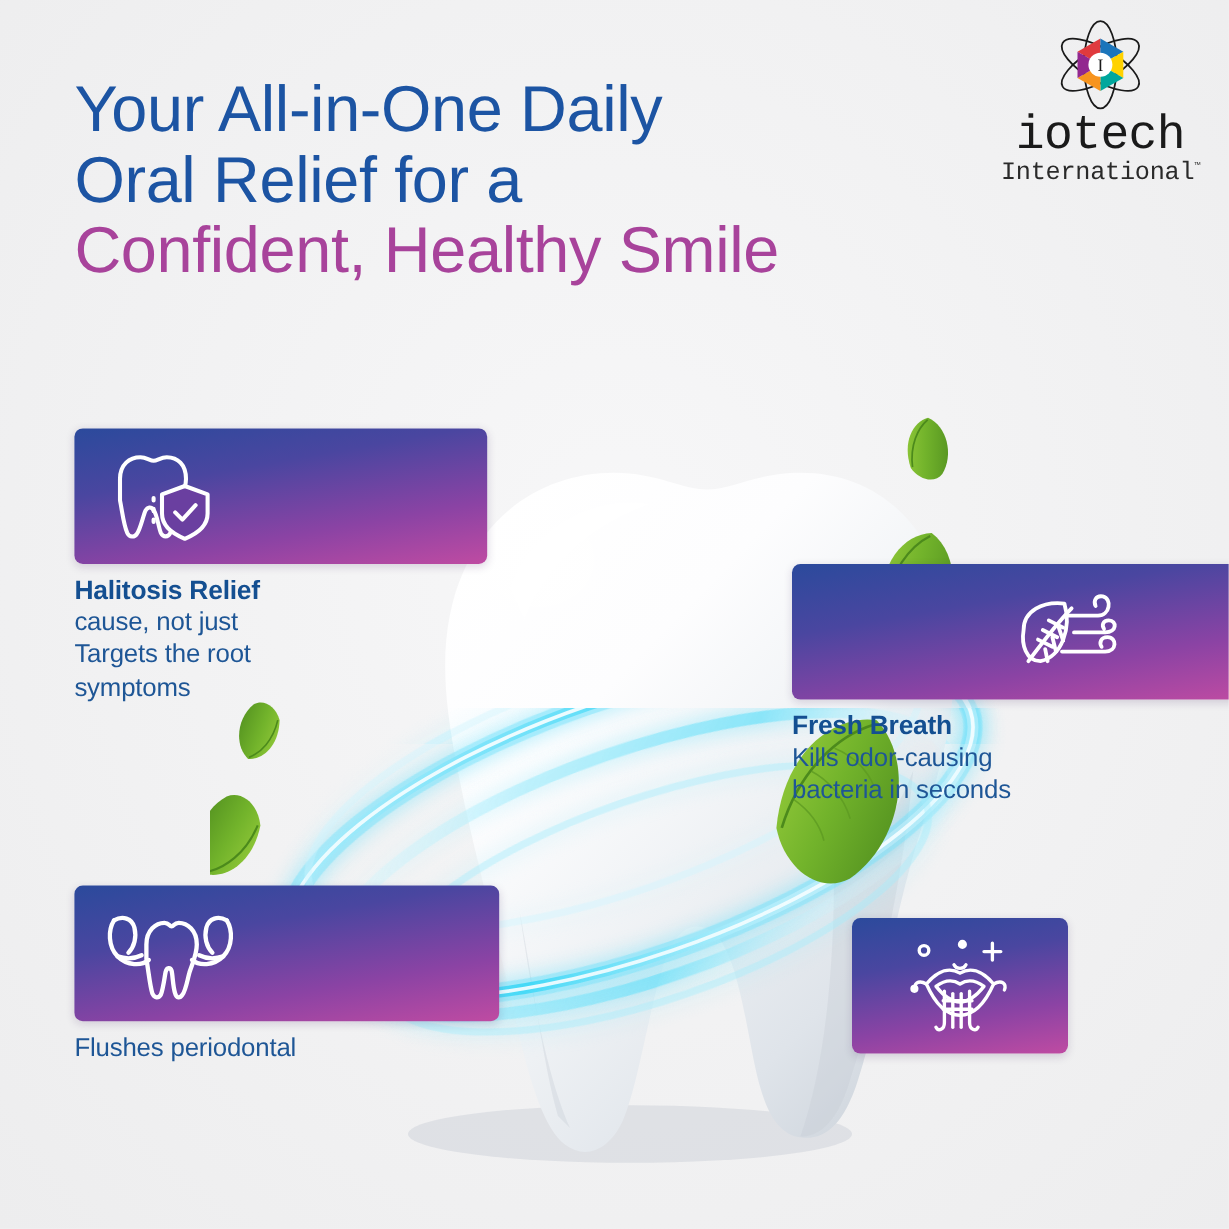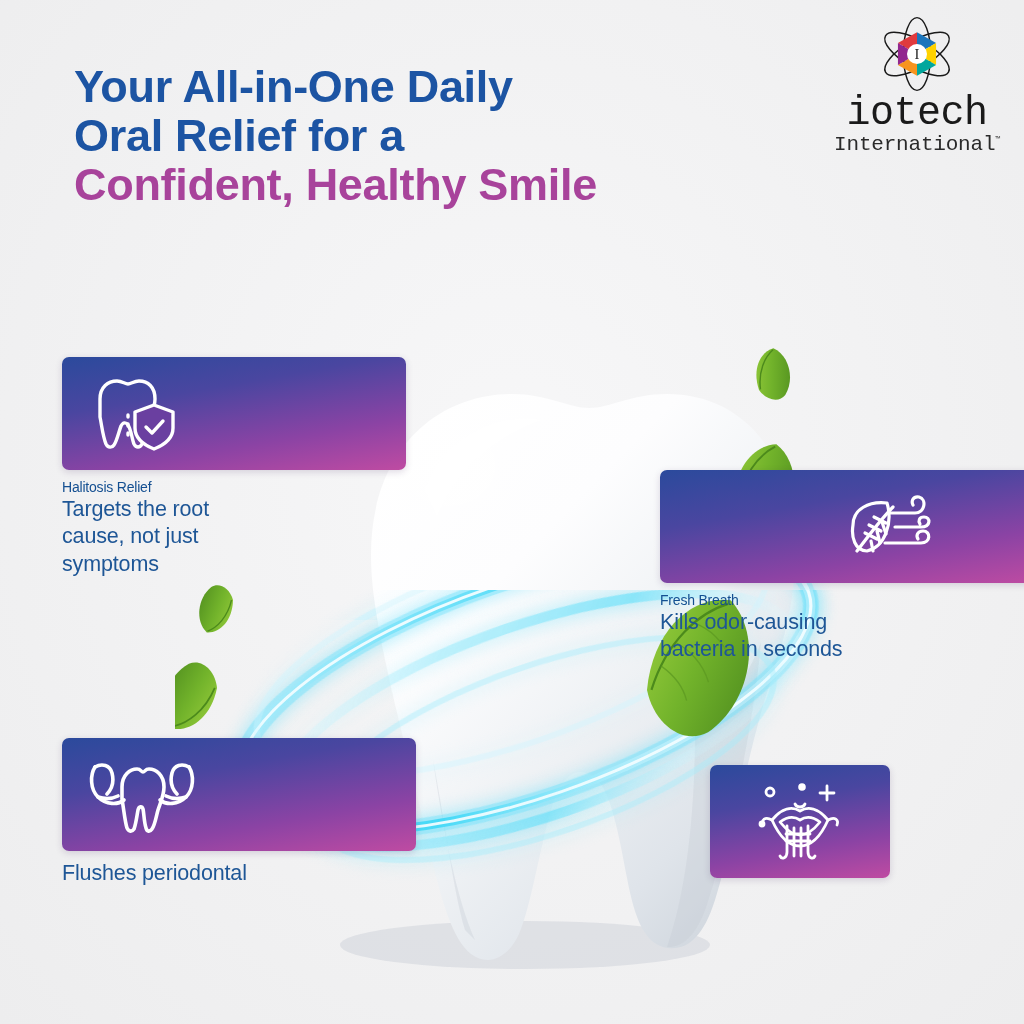--- a/index.html
+++ b/index.html
@@ -28,24 +28,23 @@
   .headline {
     position: absolute;
     left: 62px;
     top: 62px;
     width: 660px;
     line-height: 1.09;
     letter-spacing: -0.3px;
   }
   .headline .ln {
     display: block;
-    font-size: 45px;
-    font-weight: 700;
+    font-size: 54px;
+    font-weight: 400;
     white-space: nowrap;
-    margin-left: 12px;
   }
   .headline .blue { color: #1c54a3; }
   .headline .magenta { color: #a8439b; }
 
   
   .logo {
     position: absolute;
     right: 22px;
     top: 14px;
     width: 170px;
@@ -104,22 +103,22 @@
     box-shadow: 0 2px 7px rgba(60,30,90,0.17);
     position: relative;
     display: flex;
     align-items: center;
   }
   .card-chip svg { display: block; }
   .card-text {
     margin-top: 9px;
   }
   .card-title {
-    font-size: 14px;
-    font-weight: 400;
+    font-size: 22px;
+    font-weight: 700;
     color: #144f91;
     line-height: 1.18;
     letter-spacing: -0.2px;
   }
   .card-desc {
     font-size: 21.5px;
     font-weight: 400;
     color: #1e5696;
     line-height: 1.28;
     letter-spacing: -0.15px;
@@ -336,22 +335,22 @@
                    C 15 62, 14 52, 12 42 Z"></path>
           <path d="M40 40 L 40 62" stroke-dasharray="2 7"></path>
           <path d="M66 30 L 85 37 L 85 53 C 85 63, 76 70, 66 74 C 56 70, 47 63, 47 53 L 47 37 Z" fill="#6a3fa0"></path>
           <path d="M58 52 L 64 58 L 75 46"></path>
         </g>
       </svg>
     </div>
     <div class="card-text">
       <div class="card-title">Halitosis Relief</div>
       <div class="card-desc">
+        <div>cause, not just</div>
         <div>Targets the root</div>
-        <div>cause, not just</div>
         <div>symptoms</div>
       </div>
     </div>
   </div>
 
   <div class="card" id="card-fresh">
     <div class="card-chip">
       <svg width="96" height="76" viewBox="0 0 96 76">
         <g fill="none" stroke="#ffffff" stroke-width="3.2" stroke-linecap="round" stroke-linejoin="round">
           <path d="M10 36 C 10 20, 26 12, 44 14 C 50 34, 42 58, 24 62 C 12 62, 8 48, 10 36 Z"></path>

